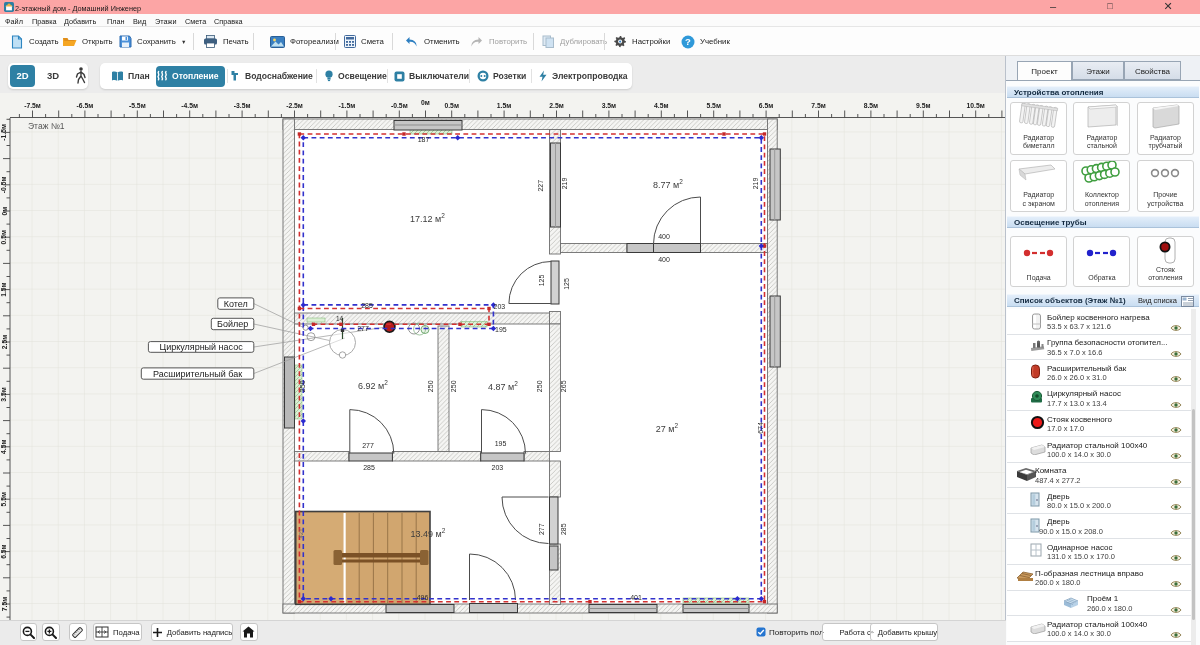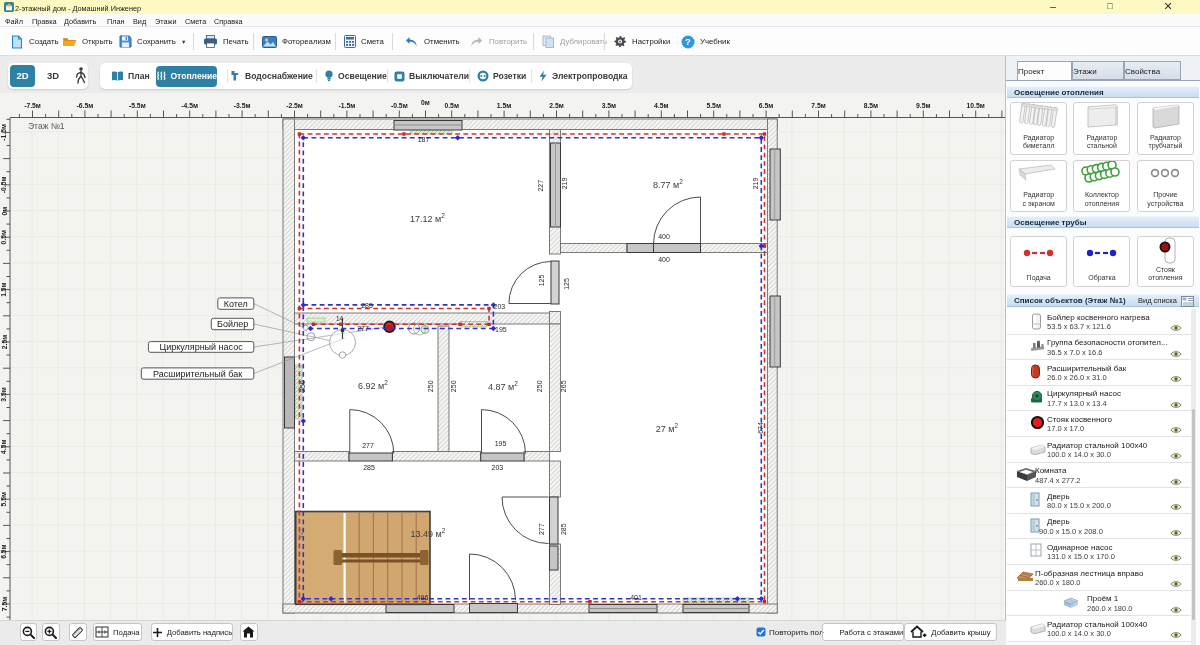--- a/index.html
+++ b/index.html
@@ -1,35 +1,35 @@
 <!DOCTYPE html>
 <html><head><meta charset="utf-8"><style>
 *{margin:0;padding:0;box-sizing:border-box}
 html,body{width:1200px;height:645px;overflow:hidden;font-family:"Liberation Sans",sans-serif;background:#f3f3f0;position:relative}
 .abs{position:absolute}
-.titlebar{left:0;top:0;width:1200px;height:14px;background:#fef9c3;font-size:7.3px;color:#1a1a1a}
+.titlebar{left:0;top:0;width:1200px;height:14px;background:#fca5a5;font-size:7.3px;color:#1a1a1a}
 .titlebar .txt{position:absolute;left:15px;top:3.5px}
 .winbtn{position:absolute;top:0;width:14px;height:13px;font-size:11px;color:#333;text-align:center;line-height:13px}
 .menubar{left:0;top:14px;width:1200px;height:13px;background:#fbfbfb;border-bottom:1px solid #e6e6e6;font-size:7.3px;color:#1a1a1a}
 .menubar span{position:absolute;top:2.5px}
 .toolbar{left:0;top:27px;width:1200px;height:29px;background:#fdfdfd;border-bottom:1px solid #dddddd}
 .tbi{position:absolute;top:4px;height:21px;display:flex;align-items:center;font-size:7.8px;color:#1a1a1a;white-space:nowrap}
 .tbi svg{margin-right:5px}
 .tbi.dis{color:#a0a0a0}
 .tsep{position:absolute;top:6px;height:17px;width:1px;background:#d9d9d9}
 .modebar{left:0;top:56px;width:1200px;height:37px;background:#ececec}
 .grp{position:absolute;top:7px;height:26px;background:#fff;border-radius:5px;box-shadow:0 1px 2px rgba(0,0,0,.14);display:flex;align-items:center}
 .btn2d{position:absolute;left:2px;top:2px;width:25px;height:22px;background:#2e80a4;border-radius:4px;color:#fff;font-weight:bold;font-size:9.5px;text-align:center;line-height:22px}
 .mtab{position:absolute;top:0;height:26px;display:flex;align-items:center;font-size:8.6px;color:#3a3a3a;font-weight:bold;white-space:nowrap}
 .mtab svg{margin-right:4px}
 .mtabsel svg{margin-right:4px}
 .mtabsel{position:absolute;top:2.5px;height:21px;background:#2e80a4;border-radius:4px;color:#fff;font-weight:bold;font-size:8.6px;display:flex;align-items:center}
 .msep{position:absolute;top:6px;height:14px;width:1px;background:#e2e2e2}
 .panel{left:1005px;top:56px;width:195px;height:589px;background:#eef1f5;border-left:1px solid #bac1cb}
-.ptab{position:absolute;top:5px;height:19px;font-size:8px;color:#222;line-height:19px;border:1px solid #98a5b4}
+.ptab{position:absolute;top:5px;height:19px;font-size:8px;color:#222;text-align:center;line-height:19px;border:1px solid #98a5b4}
 .psec{position:absolute;left:1px;width:192px;height:12px;background:linear-gradient(#e3eefa,#c9ddf1);border-top:1px solid #f0f6fc;border-bottom:1px solid #aac2da;font-size:8px;font-weight:bold;color:#12293f;padding-left:7px;line-height:11px}
 .card{position:absolute;width:57px;background:#fff;border:1px solid #d2d2d2;border-radius:3px;text-align:center;font-size:7px;color:#333;line-height:8.5px}
 .lrow{position:absolute;left:1007px;width:186px;height:25.6px;background:#fff;border-bottom:1px solid #dfe2e6}
 .lname{position:absolute;top:3.5px;font-size:8px;color:#181818;white-space:nowrap}
 .ldim{position:absolute;top:13px;font-size:7.5px;color:#3d3d3d;white-space:nowrap}
 .bottombar{left:0;top:620px;width:1006px;height:25px;background:#ebebeb;border-top:1px solid #d4d4d4}
 .bbtn{position:absolute;top:2px;height:18px;background:#fff;border:1px solid #c6c6c6;border-radius:3px;display:flex;align-items:center;justify-content:center;font-size:7.7px;color:#1a1a1a;white-space:nowrap}
 </style></head><body>
 <div class="abs titlebar">
 <svg class="abs" style="left:4px;top:2px" width="10" height="10" viewBox="0 0 12 12">
@@ -65,21 +65,21 @@
         <path d="M1 1 h9.5 L12 3.5 V12 H1 Z" fill="#4a90d9" stroke="#2a6ab0"></path>
         <rect x="3" y="1.5" width="6" height="4" fill="#fff"></rect>
         <rect x="6.5" y="2" width="1.6" height="3" fill="#4a90d9"></rect>
         <rect x="3" y="7.5" width="7" height="4.5" fill="#e8f1fa"></rect>
       </svg>Сохранить</div>
 <div class="tbi" style="left:203px"><svg width="15" height="13" viewBox="0 0 15 13">
         <rect x="3.5" y="0.5" width="8" height="3.5" fill="#dce8f2" stroke="#3a5a78" stroke-width=".8"></rect>
         <rect x="1" y="3.5" width="13" height="6" rx="1.5" fill="#3e5f80"></rect>
         <rect x="3.5" y="8" width="8" height="4.5" fill="#fff" stroke="#3a5a78" stroke-width=".8"></rect>
       </svg>Печать</div>
-<div class="tbi" style="left:262px"><svg width="15" height="12" viewBox="0 0 15 12">
+<div class="tbi" style="left:270px"><svg width="15" height="12" viewBox="0 0 15 12">
         <rect x="0.5" y="0.5" width="14" height="11" rx="1" fill="#3a7fc1" stroke="#2a5f96"></rect>
         <circle cx="4.5" cy="4" r="1.4" fill="#ffd75e"></circle>
         <path d="M1 10.5 L5.5 5.5 L8.5 8.5 L11 6 L14 10.5 Z" fill="#bfe0f0"></path>
       </svg>Фотореализм</div>
 <div class="tbi" style="left:344px"><svg width="12" height="13" viewBox="0 0 12 13">
         <rect x="0.5" y="0.5" width="11" height="12" rx="1" fill="#eef4fa" stroke="#41699c"></rect>
         <rect x="2" y="2" width="8" height="2.5" fill="#41699c"></rect>
         <g fill="#41699c">
           <rect x="2" y="6" width="2" height="1.8"></rect>
           <rect x="5" y="6" width="2" height="1.8"></rect>
@@ -126,21 +126,21 @@
       </svg>
 </div>
 <div class="grp" style="left:100px;width:532px">
 <div class="mtab" style="left:11px">
         <svg width="13" height="11" viewBox="0 0 13 11">
           <path d="M6.5 1.5 C5 .3 2.5.3 1 1 V9.5 C2.5 8.8 5 8.8 6.5 10 C8 8.8 10.5 8.8 12 9.5 V1 C10.5.3 8 .3 6.5 1.5 Z" fill="#2e80a4"></path>
           <path d="M6.5 1.5 V10" stroke="#fff" stroke-width=".8"></path>
         </svg>
         <span>План</span>
       </div>
-<div class="mtabsel" style="left:56px;width:61px;">
+<div class="mtabsel" style="left:56px;width:69px;">
         <svg width="12" height="12" viewBox="0 0 12 12">
           <g stroke="#fff" stroke-width="1.4" fill="none" stroke-linecap="round">
             <path d="M2.6 1.5 C0.9 3 4.1 4.2 2.4 5.7 C0.9 7.1 4.1 8.2 2.4 9.8"></path>
             <path d="M6.3 1.5 C4.6 3 7.8 4.2 6.1 5.7 C4.6 7.1 7.8 8.2 6.1 9.8"></path>
             <path d="M10 1.5 C8.3 3 11.5 4.2 9.8 5.7 C8.3 7.1 11.5 8.2 9.8 9.8"></path>
           </g>
         </svg>
         <span>Отопление</span>
       </div>
 <div class="mtab" style="left:130px">
@@ -393,21 +393,21 @@
 <rect x="148.4" y="341.6" width="105.4" height="10.7" rx="2" fill="#fff" stroke="#555" stroke-width="1"></rect>
 <text x="201.1" y="349.8" font-size="9px" fill="#1a1a1a" text-anchor="middle">Циркулярный насос</text>
 <rect x="141.3" y="367.9" width="112.5" height="11.3" rx="2" fill="#fff" stroke="#555" stroke-width="1"></rect>
 <text x="197.6" y="376.7" font-size="9px" fill="#1a1a1a" text-anchor="middle">Расширительный бак</text>
 </svg>
 <div class="abs panel">
 <div class="ptab" style="left:11px;width:55px;background:#fdfdfd;border-bottom:none">Проект</div>
 <div class="ptab" style="left:66px;width:52px;background:linear-gradient(#e9edf3,#d5dde8);border-bottom:1px solid #98a5b4">Этажи</div>
 <div class="ptab" style="left:118px;width:57px;background:linear-gradient(#e9edf3,#d5dde8);border-bottom:1px solid #98a5b4">Свойства</div>
 <div style="position:absolute;left:0;top:24px;width:195px;height:565px;background:#fbfcfd;border-top:1px solid #98a5b4"></div>
-<div class="psec" style="top:30px">Освещение отопления</div>
+<div class="psec" style="top:30px">Устройства отопления</div>
 <div class="card" style="left:4.2px;top:46.0px;height:52.5px"><svg width="55" height="26" viewBox="0 0 55 26">
         <g transform="translate(27,2) rotate(8)">
           <g fill="#f3f3f3" stroke="#b5b5b5" stroke-width="0.7">
             <rect x="-16" y="0" width="3.4" height="20" rx="1.5"></rect>
             <rect x="-11" y="0" width="3.4" height="20" rx="1.5"></rect>
             <rect x="-6" y="0" width="3.4" height="20" rx="1.5"></rect>
             <rect x="-2" y="0" width="3.4" height="20" rx="1.5"></rect>
             <rect x="2" y="0" width="3.4" height="20" rx="1.5"></rect>
             <rect x="7" y="0" width="3.4" height="20" rx="1.5"></rect>
             <rect x="11" y="0" width="3.4" height="20" rx="1.5"></rect>
@@ -697,20 +697,20 @@
       <path d="M2.3,5.2 L4.2,7 L7.8,3" stroke="#fff" stroke-width="1.4" fill="none"></path>
     </svg>
 <span class="abs" style="left:769px;top:6.5px;font-size:8px;color:#1a1a1a">Повторить пол</span>
 <div class="bbtn" style="left:822.0px;width:82.4px">
       <svg width="15" height="13" viewBox="0 0 15 13">
         <path d="M7.5,0.8 L14,4 L7.5,7.2 L1,4 Z" fill="#1a1a1a"></path>
         <path d="M1,6.5 L7.5,9.7 L14,6.5 L14,8 L7.5,11.2 L1,8 Z" fill="#1a1a1a"></path>
       </svg>
       <span style="margin-left:15px">Работа с этажами</span>
     </div>
-<div class="bbtn" style="left:904px;width:93px">
+<div class="bbtn" style="left:870px;width:68px">
       <svg width="17" height="14" viewBox="0 0 17 14">
         <path d="M1,7 L7,1.5 L13,7" fill="none" stroke="#1a1a1a" stroke-width="1.8"></path>
         <path d="M3,6.5 V12 H11 V6.5" fill="none" stroke="#1a1a1a" stroke-width="1.4"></path>
         <path d="M12.8,10.2 H16.4 M14.6,8.4 V12" stroke="#1a1a1a" stroke-width="1.6"></path>
       </svg>
       <span style="margin-left:4px">Добавить крышу</span>
     </div>
 </div>
 </body></html>

